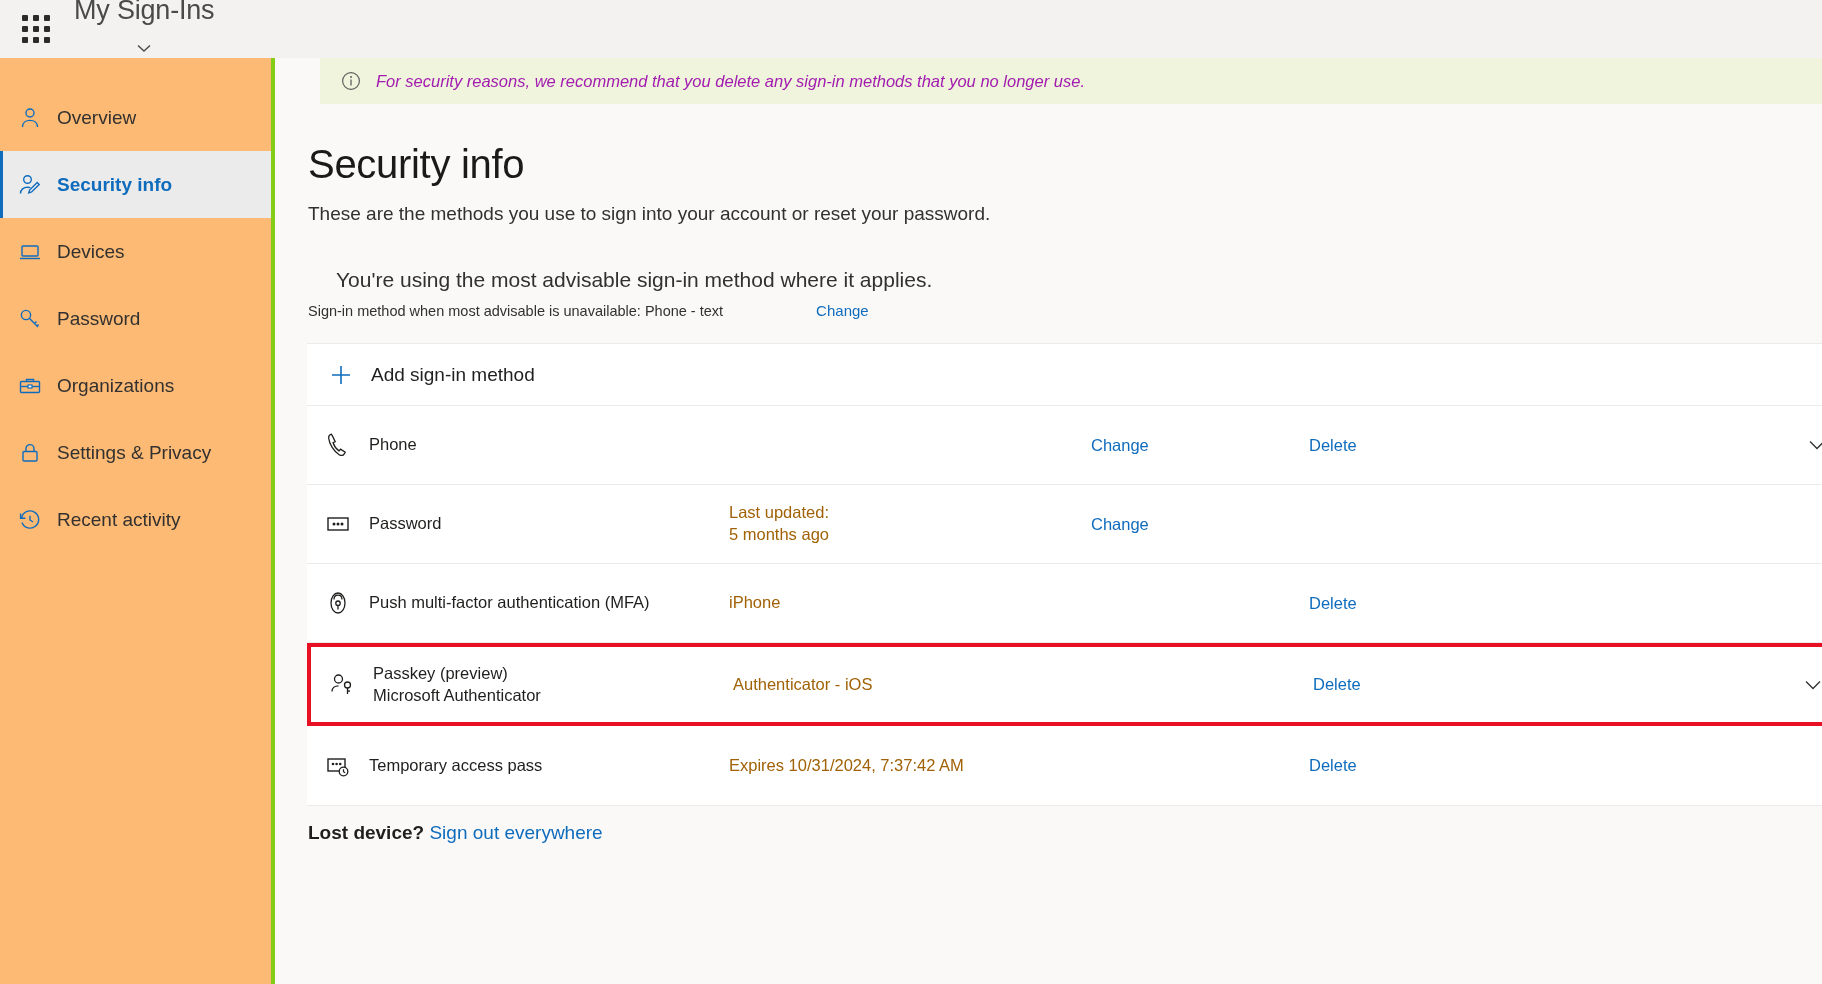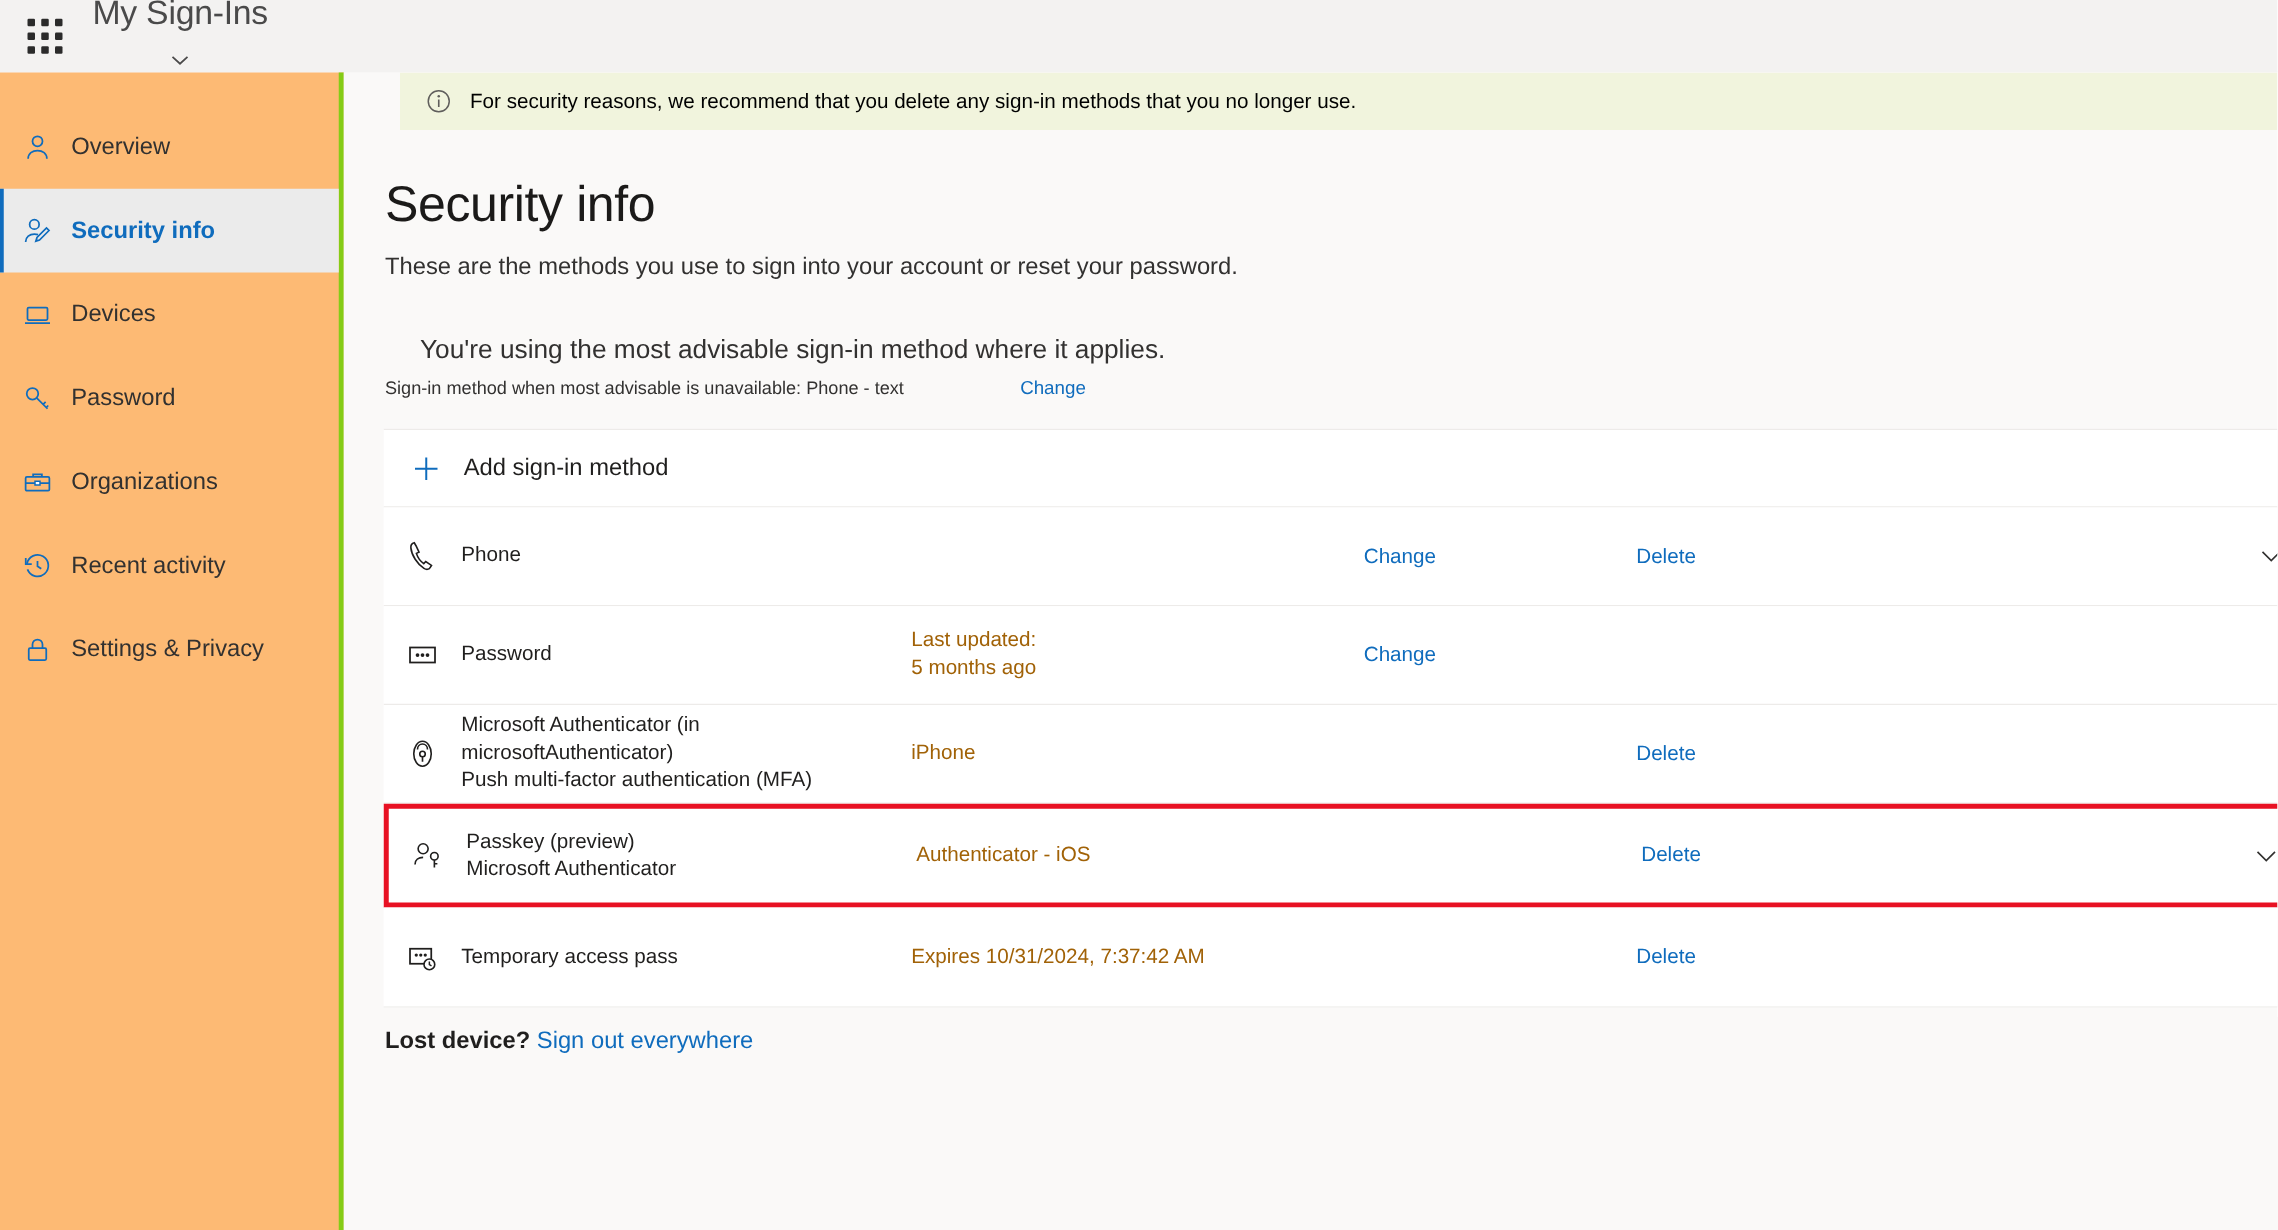--- a/index.html
+++ b/index.html
@@ -74,21 +74,21 @@
   }
   .banner {
     margin-left: 45px;
     height: 46px;
     background: #f1f4dd;
     display: flex; align-items: center;
     padding-left: 20px;
     gap: 14px;
   }
   .banner .info-ic { width: 22px; height: 22px; display: block; }
-  .banner .txt { font-size: 16.5px; color: #000000; }
+  .banner .txt { font-size: 16.5px; color: #a21caf; font-style: italic; }
 
   .content { padding: 0 0 0 33px; }
   .h1 {
     font-size: 40px; font-weight: 400; color: #1b1a19;
     margin-top: 38px; letter-spacing: -0.3px;
   }
   .sub {
     font-size: 19px; color: #323130; margin-top: 16px;
   }
   .advisable {
@@ -241,36 +241,36 @@
               <path d="M2.5 12.5h19" fill="none" stroke="#0f6cbd" stroke-width="1.4"></path>
               <rect x="10" y="11" width="4" height="3" fill="#ffffff" stroke="#0f6cbd" stroke-width="1.2"></rect>
             </svg>
         </span>
         <span class="lbl">Organizations</span>
       </div>
 
       <div class="nav-item">
         <span class="ic">
           <svg width="24" height="24" viewBox="0 0 24 24">
+              <rect x="5" y="10.5" width="14" height="9.5" rx="1" fill="none" stroke="#0f6cbd" stroke-width="1.4"></rect>
+              <path d="M8 10.5V7.6a4 4 0 0 1 8 0v2.9" fill="none" stroke="#0f6cbd" stroke-width="1.4"></path>
+            </svg>
+        </span>
+        <span class="lbl">Settings &amp; Privacy</span>
+      </div>
+
+      <div class="nav-item">
+        <span class="ic">
+          <svg width="24" height="24" viewBox="0 0 24 24">
               <path d="M3.6 10A8.6 8.6 0 1 1 4 14.5" fill="none" stroke="#0f6cbd" stroke-width="1.4"></path>
               <path d="M2.6 5.4v4.8h4.8" fill="none" stroke="#0f6cbd" stroke-width="1.4"></path>
               <path d="M12 7.8V12l3 2" fill="none" stroke="#0f6cbd" stroke-width="1.4"></path>
             </svg>
         </span>
         <span class="lbl">Recent activity</span>
-      </div>
-
-      <div class="nav-item">
-        <span class="ic">
-          <svg width="24" height="24" viewBox="0 0 24 24">
-              <rect x="5" y="10.5" width="14" height="9.5" rx="1" fill="none" stroke="#0f6cbd" stroke-width="1.4"></rect>
-              <path d="M8 10.5V7.6a4 4 0 0 1 8 0v2.9" fill="none" stroke="#0f6cbd" stroke-width="1.4"></path>
-            </svg>
-        </span>
-        <span class="lbl">Settings &amp; Privacy</span>
       </div>
     </div>
 
     <div class="main">
 
       <div class="banner">
         <span class="info-ic">
           <svg width="22" height="22" viewBox="0 0 22 22">
               <circle cx="11" cy="11" r="8.4" fill="none" stroke="#605e5c" stroke-width="1.2"></circle>
               <circle cx="11" cy="6.9" r="1" fill="#605e5c"></circle>
@@ -353,21 +353,20 @@
           <div class="m-row">
             <div class="m-icon">
               <svg width="30" height="30" viewBox="0 0 30 30">
                   <ellipse cx="15" cy="15" rx="7" ry="10" fill="none" stroke="#201f1e" stroke-width="1.3"></ellipse>
                   <path d="M11 11.5c0-2.6 1.8-4.3 4-4.3s4 1.7 4 4.3" fill="none" stroke="#201f1e" stroke-width="1.3"></path>
                   <circle cx="15" cy="15.2" r="2.2" fill="none" stroke="#201f1e" stroke-width="1.3"></circle>
                   <path d="M15 17.4v4" stroke="#201f1e" stroke-width="1.3" fill="none"></path>
                 </svg>
             </div>
             <div class="m-name">
-              <span>Microsoft Authenticator (in microsoftAuthenticator)</span>
               <span class="sub2">Push multi-factor authentication (MFA)</span>
             </div>
             <div class="m-detail">
               <span>iPhone</span>
             </div>
             <div class="m-act1"></div>
             <div class="m-act2">
               <span class="lnk">Delete</span>
             </div>
             <div class="m-chev"></div>

